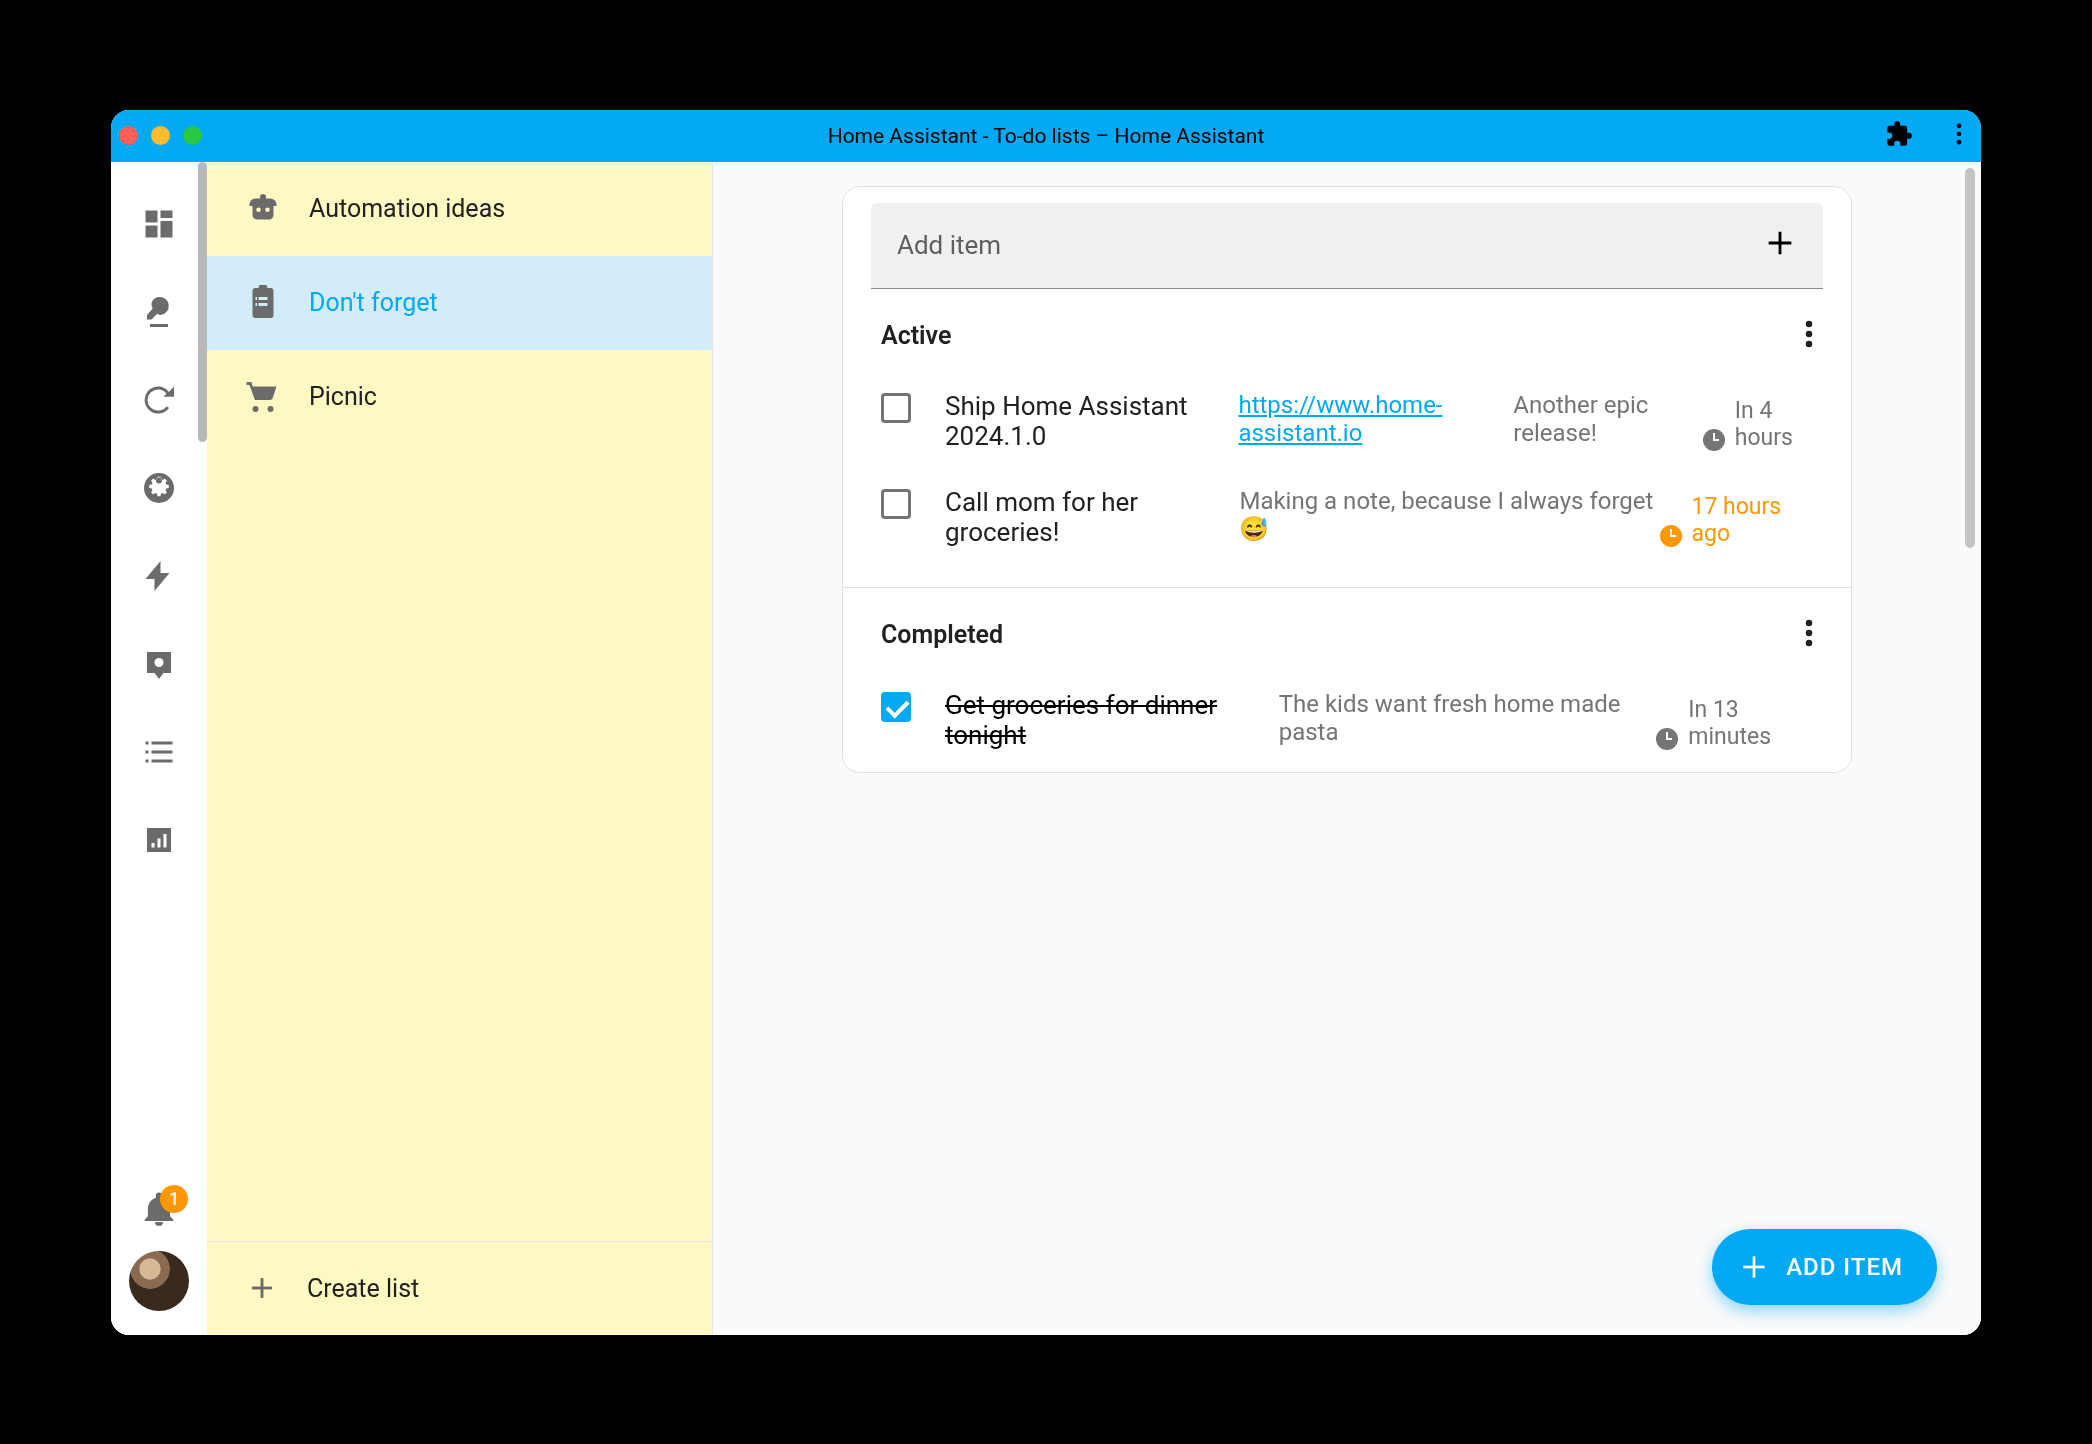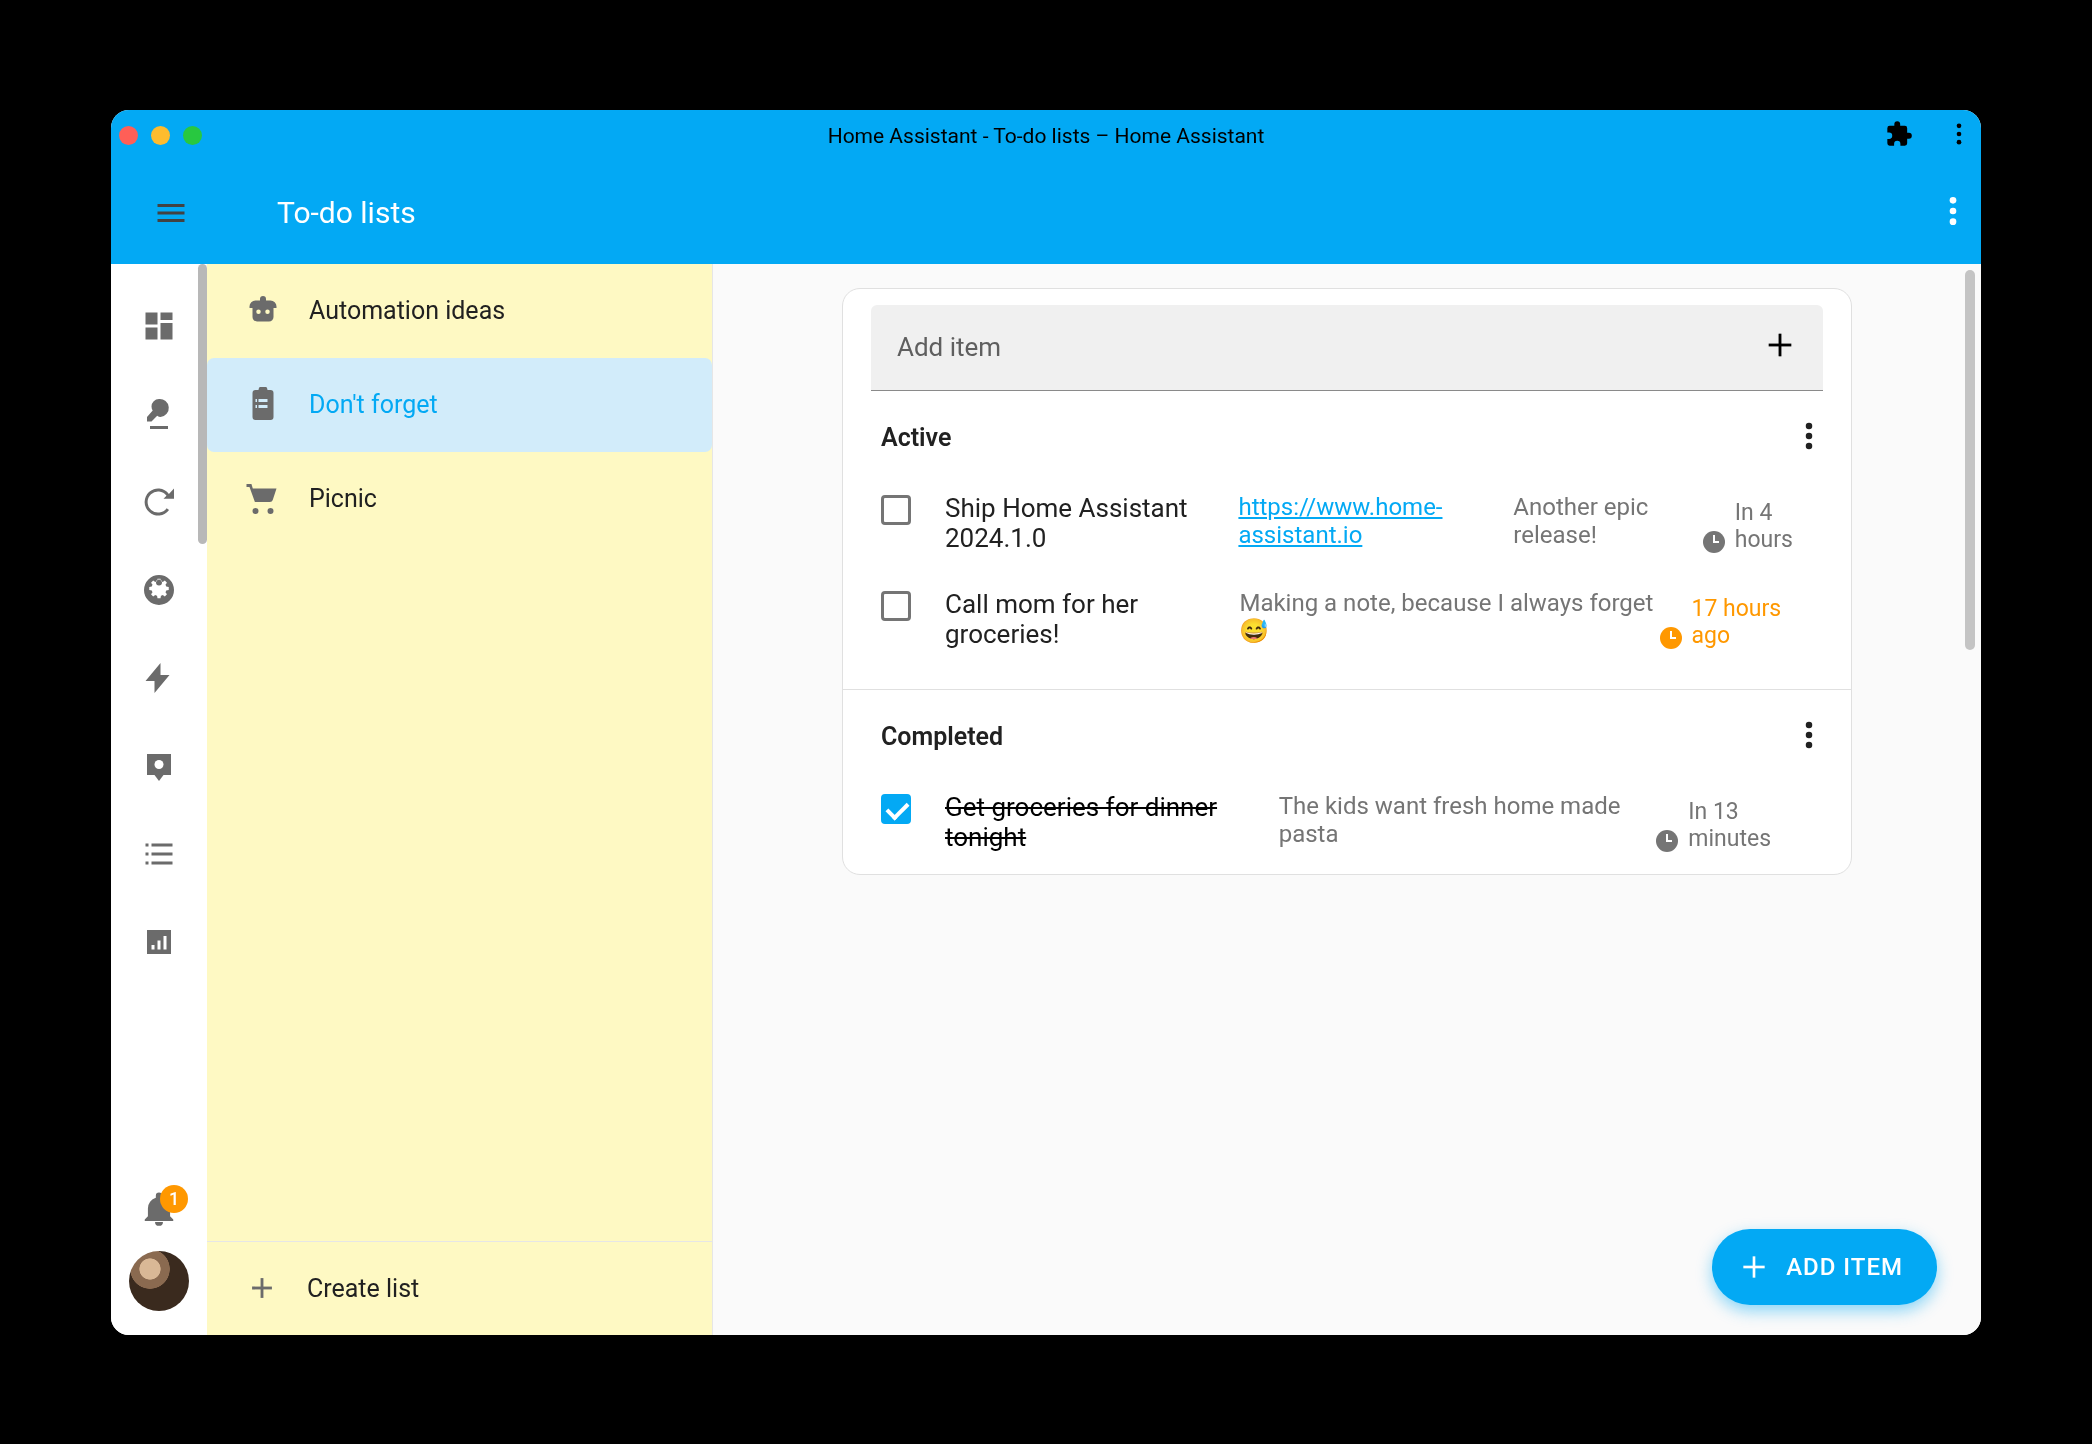--- a/index.html
+++ b/index.html
@@ -150,21 +150,20 @@
     gap: 28px;
     height: 94px;
     padding-left: 38px;
     font-size: 25px;
     color: #212121;
     cursor: pointer;
   }
   .list-item.selected {
     background: #d2ecfa;
     color: #03a9f4;
-    border-radius: 7px;
   }
   .list-item svg { width: 36px; height: 36px; fill: #6b6b6b; flex-shrink: 0; }
   .list-footer {
     margin-top: auto;
     border-top: 1px solid #e6e6e6;
     display: flex;
     align-items: center;
     gap: 28px;
     height: 94px;
     padding-left: 38px;
@@ -342,35 +341,20 @@
             <circle cx="12" cy="5" r="2"></circle>
             <circle cx="12" cy="12" r="2"></circle>
             <circle cx="12" cy="19" r="2"></circle>
           </svg>
       </span>
     </div>
   </div>
 
   <div class="content-area">
 
-    <div class="appbar">
-      <div class="hamburger-zone">
-        <svg viewBox="0 0 24 24">
-            <path d="M3 6h18v2H3zM3 11h18v2H3zM3 16h18v2H3z"></path>
-          </svg>
-      </div>
-      <div class="appbar-title">To-do lists</div>
-      <div class="appbar-menu">
-        <svg viewBox="0 0 6 24">
-            <circle cx="3" cy="4" r="2.5"></circle>
-            <circle cx="3" cy="12" r="2.5"></circle>
-            <circle cx="3" cy="20" r="2.5"></circle>
-          </svg>
-      </div>
-    </div>
 
     <div class="body">
 
       <div class="nav-rail">
         <div class="nav-scroll-track"></div>
         <div class="nav-rail-item">
           <svg viewBox="0 0 24 24">
               <path d="M3 3h8v8H3zM13 3h8v5h-8zM13 10h8v11h-8zM3 13h8v8H3z"></path>
             </svg>
         </div>

